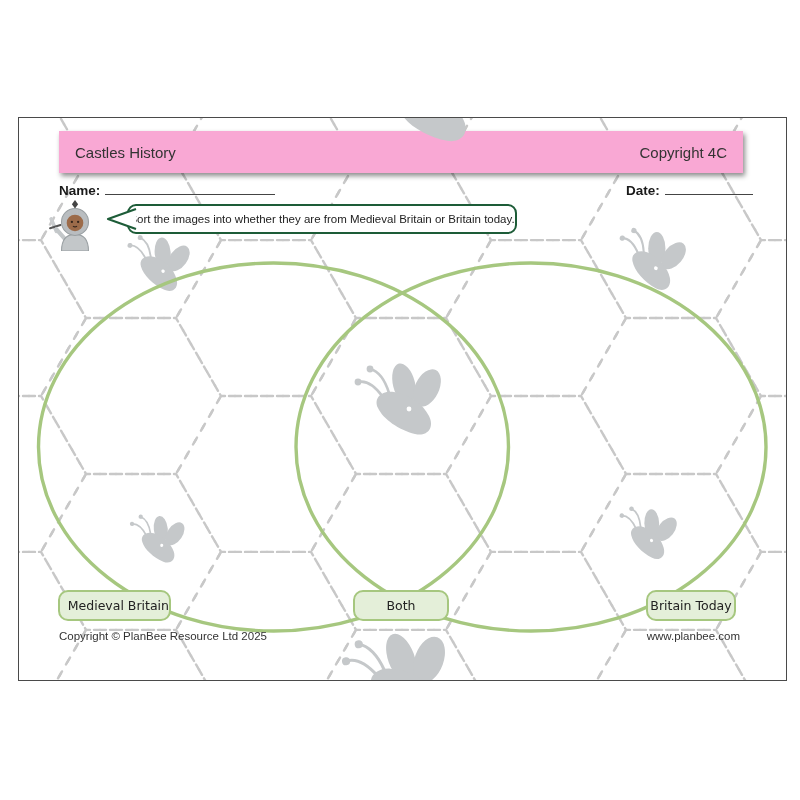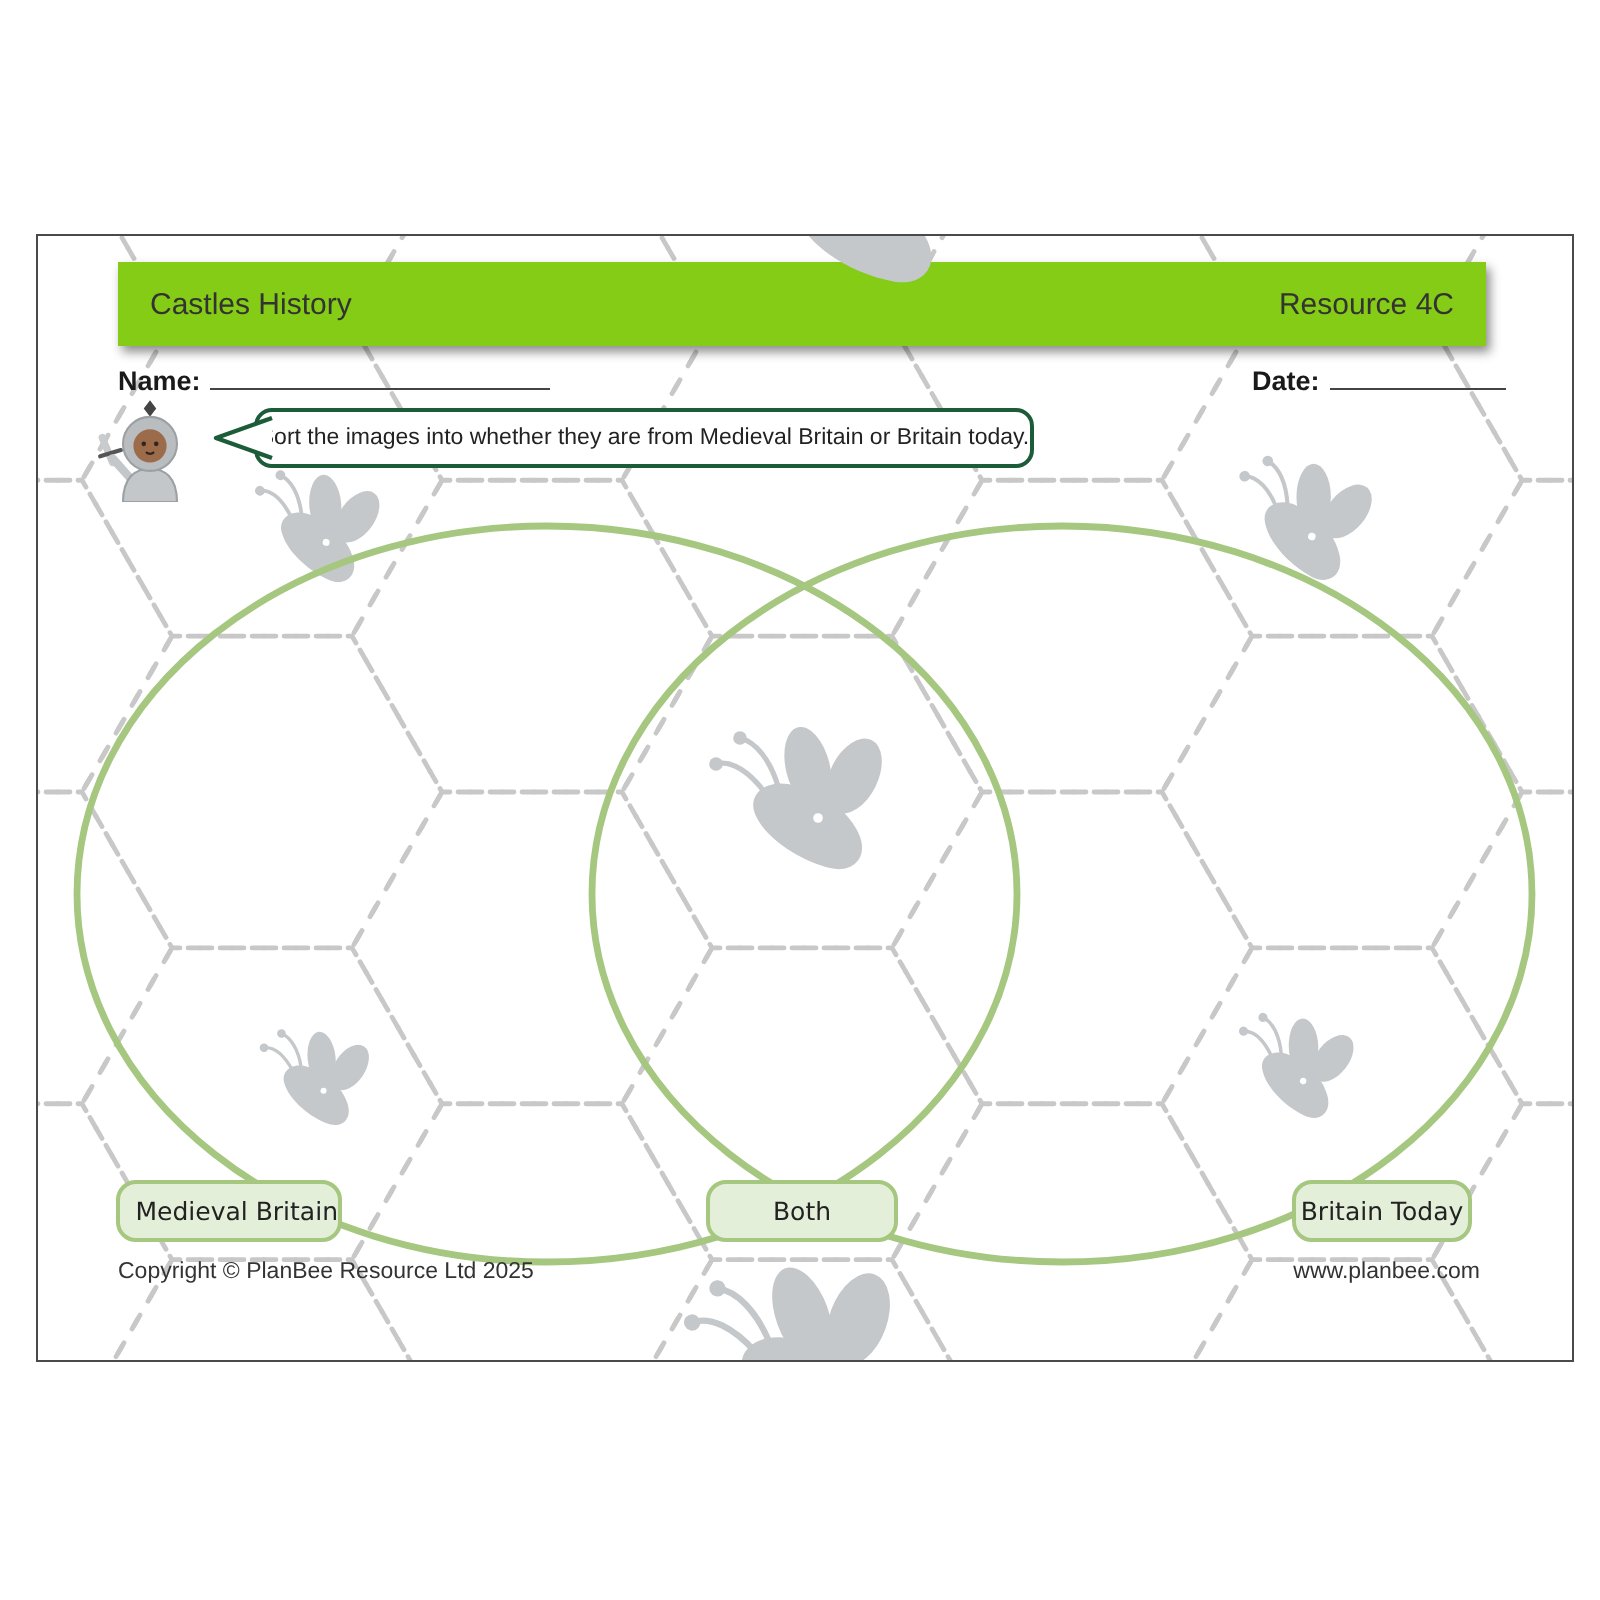--- a/index.html
+++ b/index.html
@@ -3,21 +3,21 @@
 <meta charset="utf-8">
 <style>
   html,body{margin:0;padding:0;}
   body{width:800px;height:800px;background:#fff;position:relative;
        font-family:"Liberation Sans",sans-serif;overflow:hidden;}
   .page{position:absolute;left:18px;top:117px;width:769px;height:564px;
         border:1.5px solid #4a4a4a;background:#fff;overflow:hidden;box-sizing:border-box;}
   svg.hex{position:absolute;left:0;top:0;z-index:1;}
   svg.hex path{fill:none;stroke:#c8c8c8;stroke-width:2.4;stroke-dasharray:6 10;stroke-linecap:round;}
 
-  .header-bar{position:absolute;left:40px;top:13px;width:684px;height:42px;background:#84cc16;
+  .header-bar{position:absolute;left:40px;top:13px;width:684px;height:42px;background:#f9a8d4;
         box-shadow:2px 3px 5px rgba(0,0,0,.45);z-index:2;display:flex;align-items:center;
         justify-content:space-between;padding:0 16px;box-sizing:border-box;}
   .header-title,.header-worksheet{font-size:15px;color:#333;}
 
   .bee{position:absolute;z-index:3;}
 
   svg.venn{position:absolute;left:0;top:0;z-index:4;pointer-events:none;}
   .venn-ellipse{fill:none;stroke:#a6c77f;stroke-width:3.4;}
 
   .name-row,.date-row{position:absolute;top:64px;z-index:5;font-weight:bold;
@@ -102,21 +102,21 @@
       <path d="M877,-111.7114317029974 L832,-33.76914536239792 L742,-33.76914536239792 L697,-111.7114317029974 L742,-189.65371804359688 L832,-189.65371804359688 Z"></path>
       <path d="M877,44.17314097820156 L832,122.11542731880104 L742,122.11542731880104 L697,44.17314097820156 L742,-33.76914536239792 L832,-33.76914536239792 Z"></path>
       <path d="M877,200.05771365940052 L832,278 L742,278 L697,200.05771365940052 L742,122.11542731880104 L832,122.11542731880104 Z"></path>
       <path d="M877,355.9422863405995 L832,433.88457268119896 L742,433.88457268119896 L697,355.9422863405995 L742,278 L832,278 Z"></path>
       <path d="M877,511.82685902179844 L832,589.7691453623979 L742,589.7691453623979 L697,511.82685902179844 L742,433.88457268119896 L832,433.88457268119896 Z"></path>
       <path d="M877,667.7114317029974 L832,745.6537180435969 L742,745.6537180435969 L697,667.7114317029974 L742,589.7691453623979 L832,589.7691453623979 Z"></path>
     </svg>
 
   <div class="header-bar">
     <span class="header-title">Castles History</span>
-    <span class="header-worksheet">Resource 4C</span>
+    <span class="header-worksheet">Copyright 4C</span>
   </div>
 
   <svg class="bee" viewBox="0 0 110 85" style="left:344px;top:-66px;width:132px;transform:rotate(-4deg)">
       <use href="#beeShape"></use>
     </svg>
   <svg class="bee" viewBox="0 0 110 85" style="left:100px;top:116px;width:80px;transform:rotate(10deg)">
       <use href="#beeShape"></use>
     </svg>
   <svg class="bee" viewBox="0 0 110 85" style="left:590px;top:110px;width:86px;transform:rotate(14deg)">
       <use href="#beeShape"></use>

